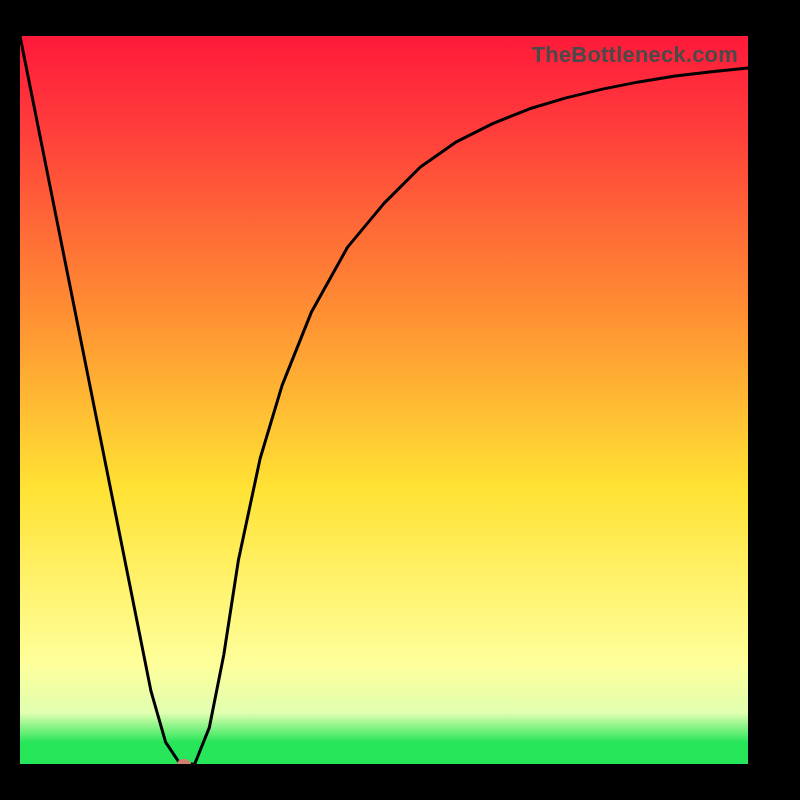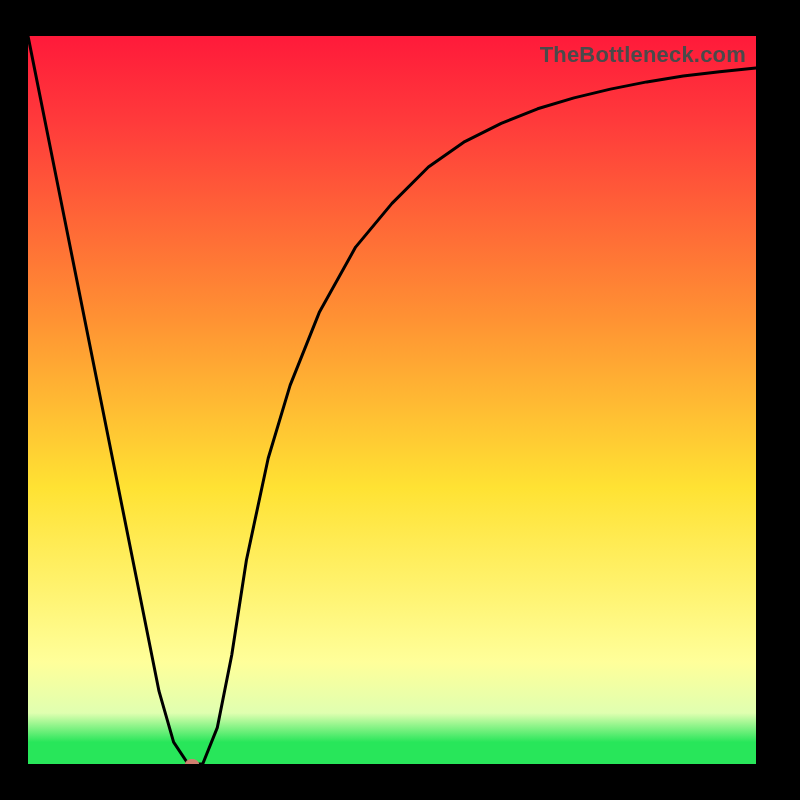--- a/index.html
+++ b/index.html
@@ -11,21 +11,21 @@
     font-family: Arial, Helvetica, sans-serif;
   }
   .frame {
     position: relative;
     width: 800px;
     height: 800px;
     background: #000;
   }
   .plot-area {
     position: absolute;
-    left: 28px;
+    left: 20px;
     top: 36px;
     width: 728px;
     height: 728px;
     
     background: linear-gradient(
       to bottom,
       var(--c-red) 0%,
       var(--c-red2) 12%,
       var(--c-orange) 38%,
       var(--c-yellow) 62%,

